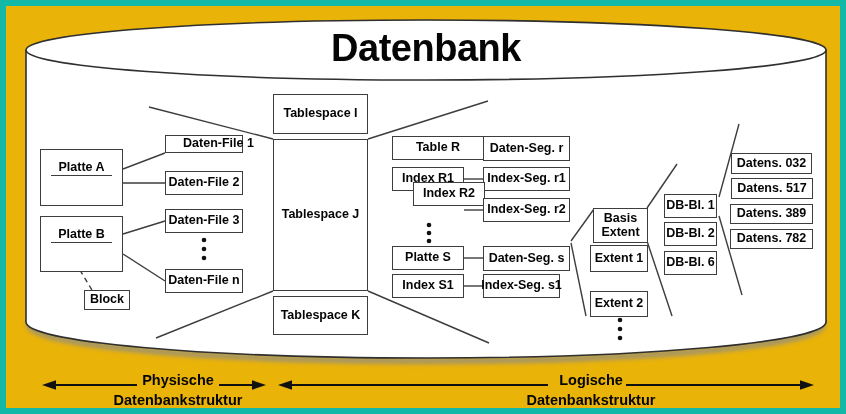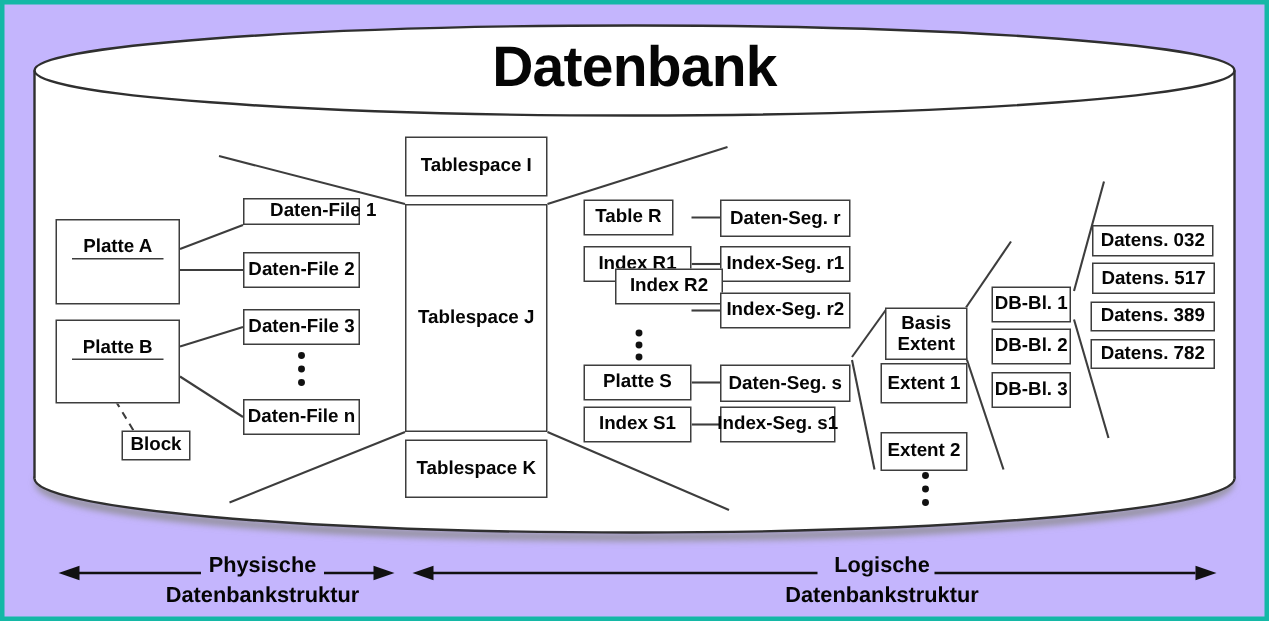--- a/index.html
+++ b/index.html
@@ -1,18 +1,18 @@
 <!DOCTYPE html>
 <html><head>
 <meta charset="utf-8">
 <style>
   html,body{margin:0;padding:0;background:#eef0f2;}
   #stage{
     position:relative;width:846px;height:414px;overflow:hidden;
-    background:#c4b5fd;border:3px solid #14b8a6;box-sizing:border-box;
+    background:#eab308;border:6px solid #14b8a6;box-sizing:border-box;
     font-family:"Liberation Sans","DejaVu Sans",sans-serif;
     color:#050505;
   }
   #wires{position:absolute;left:0;top:0;}
   .box{
     position:absolute;background:#fff;border:1.5px solid #3d3d3d;
     display:flex;align-items:center;justify-content:center;
     font-weight:bold;font-size:12.5px;line-height:1.1;
     white-space:nowrap;box-sizing:border-box;text-align:center;
   }
@@ -133,41 +133,41 @@
 
   <div class="box" style="left:159px;top:129px;width:78px;height:18px;padding-left:29px;">Daten-File 1</div>
   <div class="box" style="left:159px;top:165px;width:78px;height:24px;">Daten-File 2</div>
   <div class="box" style="left:159px;top:203px;width:78px;height:24px;">Daten-File 3</div>
   <div class="box" style="left:159px;top:263px;width:78px;height:24px;">Daten-File n</div>
 
   <div class="box" style="left:267px;top:88px;width:95px;height:40px;">Tablespace I</div>
   <div class="box" style="left:267px;top:133px;width:95px;height:152px;">Tablespace J</div>
   <div class="box" style="left:267px;top:290px;width:95px;height:39px;">Tablespace K</div>
 
-  <div class="box" style="left:386px;top:130px;width:60px;height:24px;">Table R</div>
+  <div class="box" style="left:386px;top:130px;width:92px;height:24px;">Table R</div>
   <div class="box" style="left:477px;top:130px;width:87px;height:25px;">Daten-Seg. r</div>
   <div class="box" style="left:386px;top:161px;width:72px;height:24px;">Index R1</div>
   <div class="box" style="left:477px;top:161px;width:87px;height:24px;">Index-Seg. r1</div>
   <div class="box" style="left:386px;top:176px;width:72px;height:24px;margin-left:21px;">Index R2</div>
   <div class="box" style="left:477px;top:192px;width:87px;height:24px;">Index-Seg. r2</div>
   <div class="box" style="left:386px;top:240px;width:72px;height:24px;">Platte S</div>
   <div class="box" style="left:477px;top:240px;width:87px;height:25px;">Daten-Seg. s</div>
   <div class="box" style="left:386px;top:268px;width:72px;height:24px;">Index S1</div>
   <div class="box" style="left:477px;top:268px;width:77px;height:24px;">Index-Seg. s1</div>
 
   <div class="box twoline" style="left:587px;top:202px;width:55px;height:35px;">
     <span>Basis</span>
     <span>Extent</span>
   </div>
   <div class="box" style="left:584px;top:239px;width:58px;height:27px;">Extent 1</div>
   <div class="box" style="left:584px;top:285px;width:58px;height:26px;">Extent 2</div>
 
   <div class="box" style="left:658px;top:188px;width:53px;height:24px;">DB-Bl. 1</div>
   <div class="box" style="left:658px;top:216px;width:53px;height:24px;">DB-Bl. 2</div>
-  <div class="box" style="left:658px;top:245px;width:53px;height:24px;">DB-Bl. 3</div>
+  <div class="box" style="left:658px;top:245px;width:53px;height:24px;">DB-Bl. 6</div>
 
   <div class="box" style="left:725px;top:147px;width:81px;height:21px;">Datens. 032</div>
   <div class="box" style="left:725px;top:172px;width:82px;height:21px;">Datens. 517</div>
   <div class="box" style="left:724px;top:198px;width:83px;height:20px;">Datens. 389</div>
   <div class="box" style="left:724px;top:223px;width:83px;height:20px;">Datens. 782</div>
 
   <div class="legend" style="left:107px;top:364px;">
     <div>Physische</div>
     <div>Datenbankstruktur</div>
   </div>

